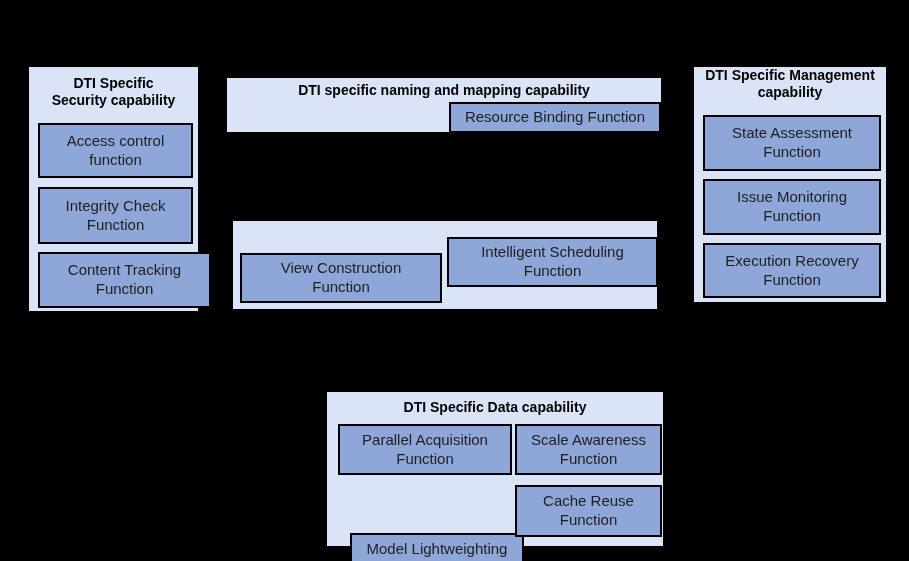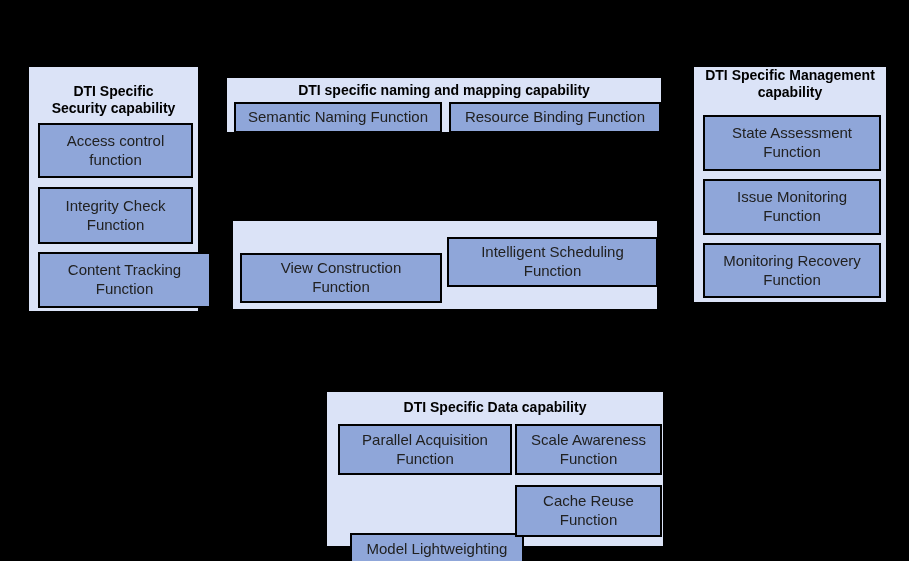--- a/index.html
+++ b/index.html
@@ -39,21 +39,21 @@
     display: flex;
     align-items: center;
     justify-content: center;
     text-align: center;
     font-size: 15px;
     line-height: 1.25;
     color: var(--function-text, #212121);
     white-space: pre-line;
   }
   
-  #sec-security .cap-title   { padding-top: 16px; }
+  #sec-security .cap-title   { padding-top: 8px; }
   #sec-naming .cap-title     { padding-top: 4px; }
   #sec-management .cap-title { padding-top: 0; }
   #sec-control .cap-title    { padding-top: 8px; }
   #sec-data .cap-title       { padding-top: 7px; }
 </style>
 </head>
 <body>
 
 <div class="canvas">
 
@@ -63,32 +63,31 @@
     <div class="fn-box" style="left:9px; top:56px; width:155px; height:55px;">Access control
 function</div>
     <div class="fn-box" style="left:9px; top:120px; width:155px; height:57px;">Integrity Check
 Function</div>
     <div class="fn-box" style="left:9px; top:185px; width:173px; height:56px;">Content Tracking
 Function</div>
   </div>
 
   <div id="sec-naming" class="capability" style="left:225px; top:76px; width:438px; height:58px;">
     <div class="cap-title">DTI specific naming and mapping capability</div>
-    <div class="fn-box" style="left:7px; top:24px; width:208px; height:31px;">Semantic Naming Function</div>
     <div class="fn-box" style="left:222px; top:24px; width:212px; height:31px;">Resource Binding Function</div>
   </div>
 
   <div id="sec-management" class="capability" style="left:692px; top:65px; width:196px; height:239px;">
     <div class="cap-title">DTI Specific Management
 capability</div>
     <div class="fn-box" style="left:9px; top:48px; width:178px; height:56px;">State Assessment
 Function</div>
     <div class="fn-box" style="left:9px; top:112px; width:178px; height:56px;">Issue Monitoring
 Function</div>
-    <div class="fn-box" style="left:9px; top:176px; width:178px; height:55px;">Monitoring Recovery
+    <div class="fn-box" style="left:9px; top:176px; width:178px; height:55px;">Execution Recovery
 Function</div>
   </div>
 
   <div id="sec-control" class="capability" style="left:231px; top:219px; width:428px; height:92px;">
     <div class="fn-box" style="left:7px; top:32px; width:202px; height:50px;">View Construction
 Function</div>
     <div class="fn-box" style="left:214px; top:16px; width:211px; height:50px;">Intelligent Scheduling
 Function</div>
   </div>
 

